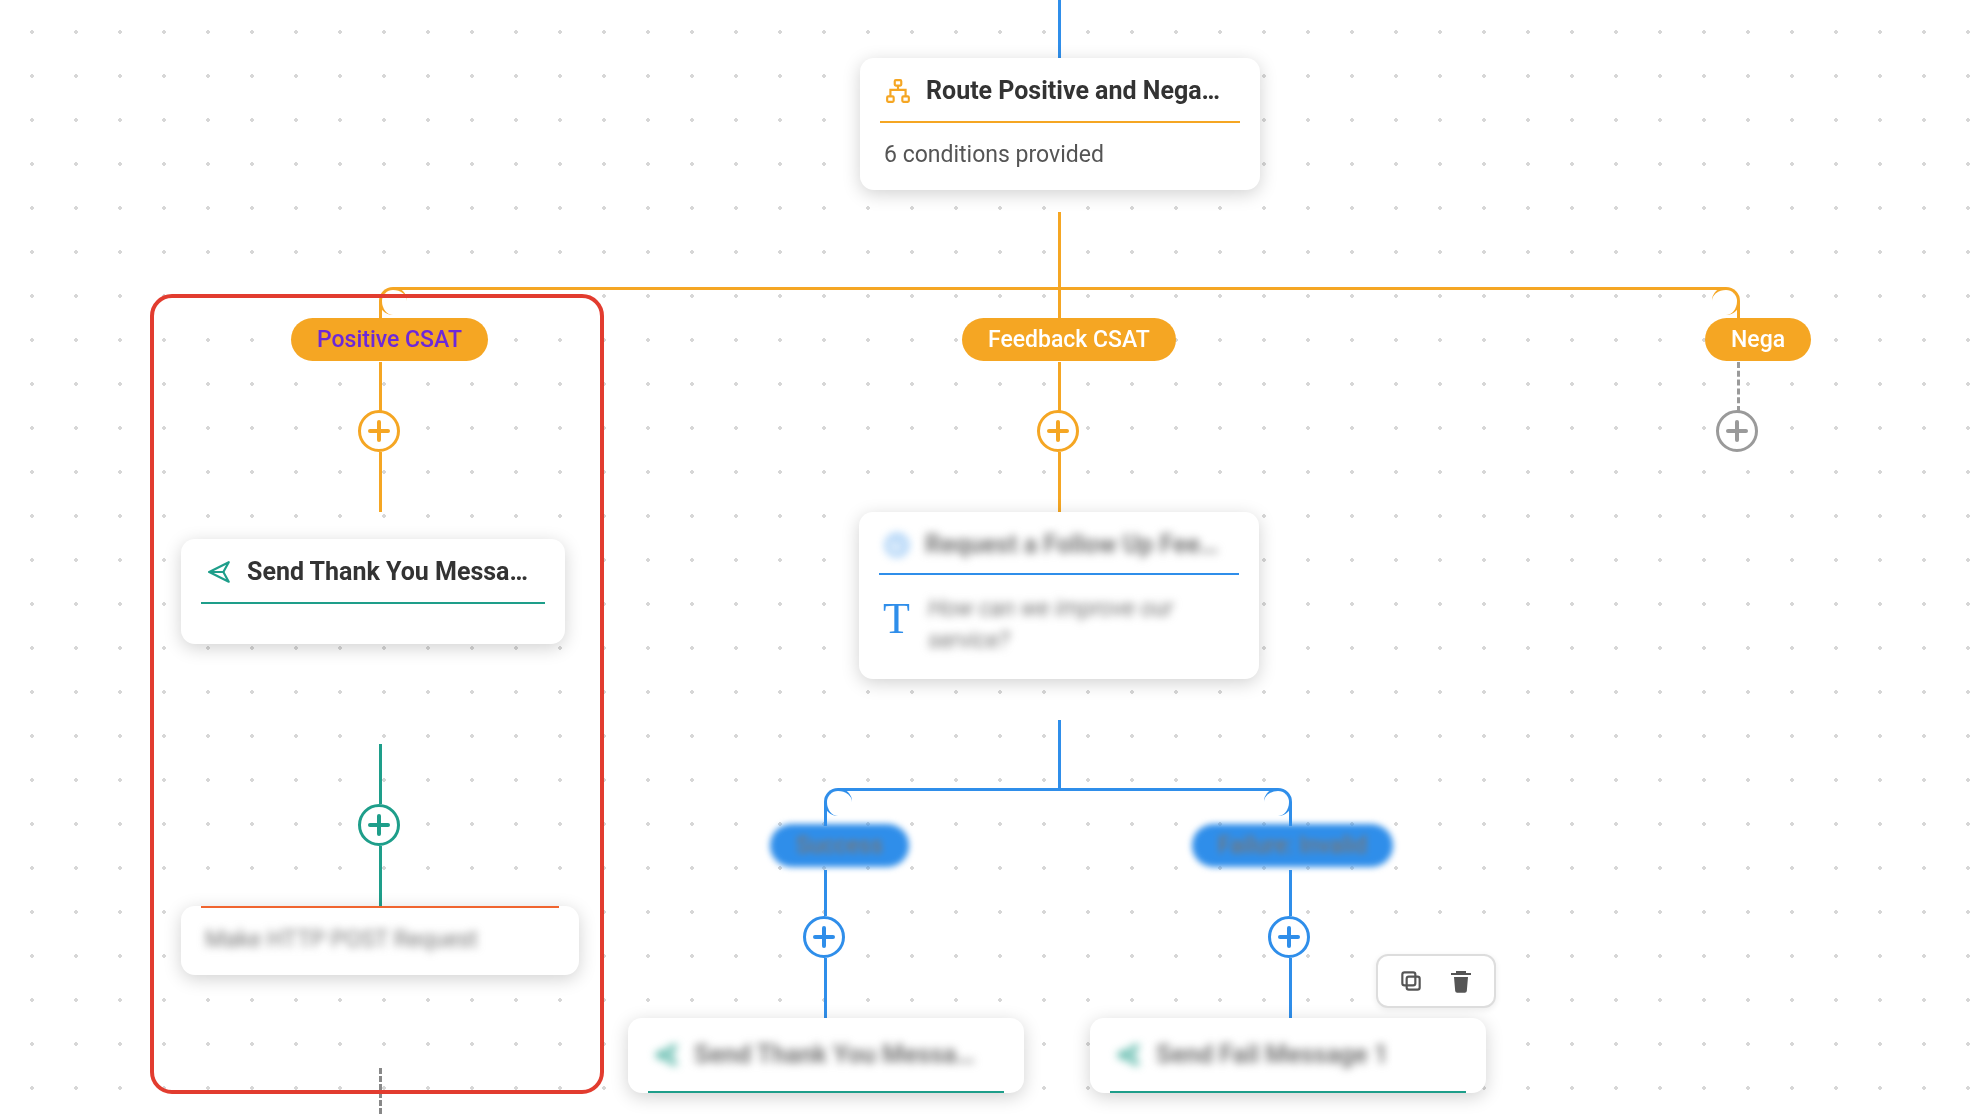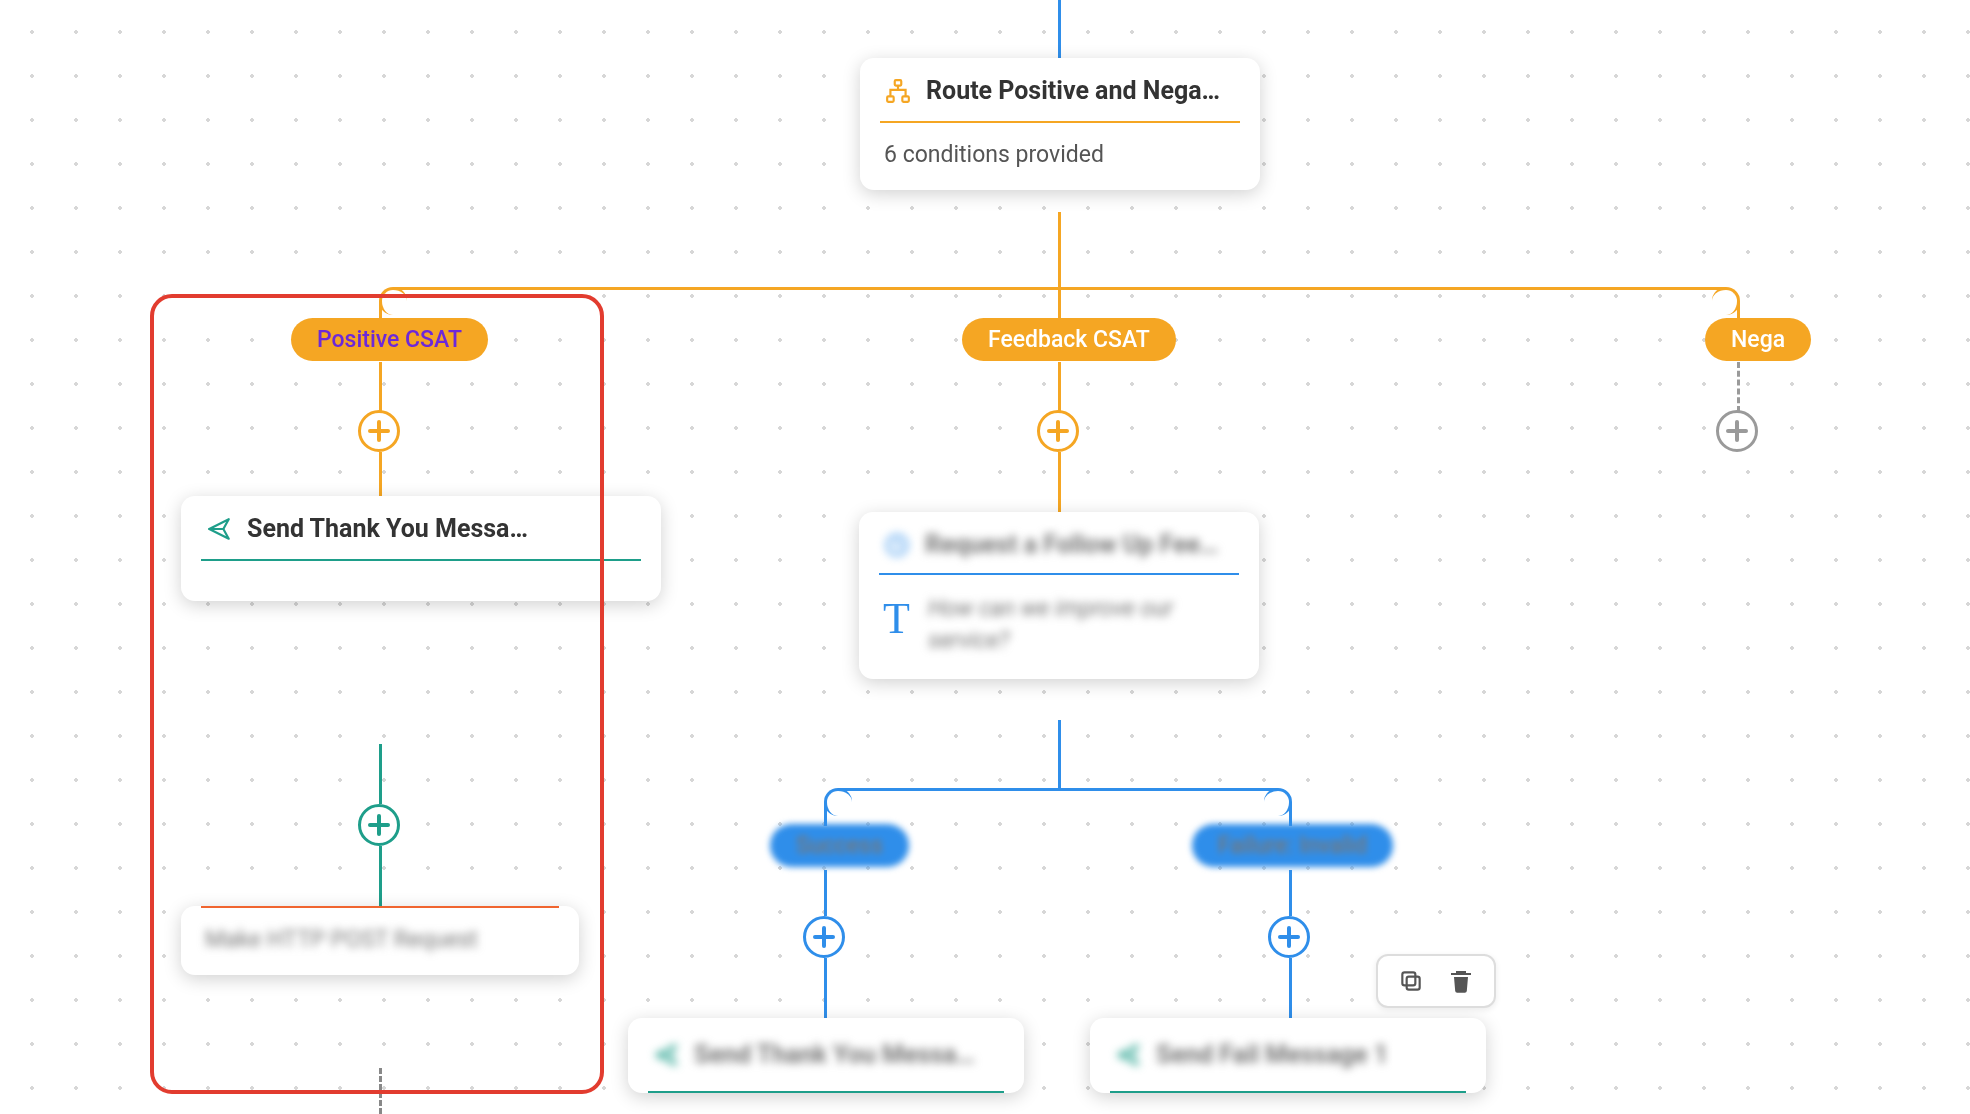--- a/index.html
+++ b/index.html
@@ -96,21 +96,21 @@
       <div class="plus-v"></div>
     </div>
   <div class="add-btn gray" style="left:1716px;top:410px">
       <div class="plus-h"></div>
       <div class="plus-v"></div>
     </div>
 
   <div class="line v" style="left:379px;top:452px;height:60px"></div>
   <div class="line v" style="left:1058px;top:452px;height:60px"></div>
 
-  <div class="node" style="left:181px;top:496px;width:480px">
+  <div class="node" style="left:181px;top:539px;width:384px">
     <div class="node-head">
       <span class="icon">
         <svg viewBox="0 0 24 24" width="26" height="26" fill="none" stroke="#1e9e8a" stroke-width="2" stroke-linejoin="round" stroke-linecap="round">
           <path d="M3 12l18-9-5 9 5 9z"></path>
             <path d="M3 12l13 0"></path>
         </svg>
       </span>
       <span class="truncate" style="max-width:320px">Send Thank You Messa…</span>
     </div>
     <div class="node-sep" style="border-color:#1e9e8a"></div>

